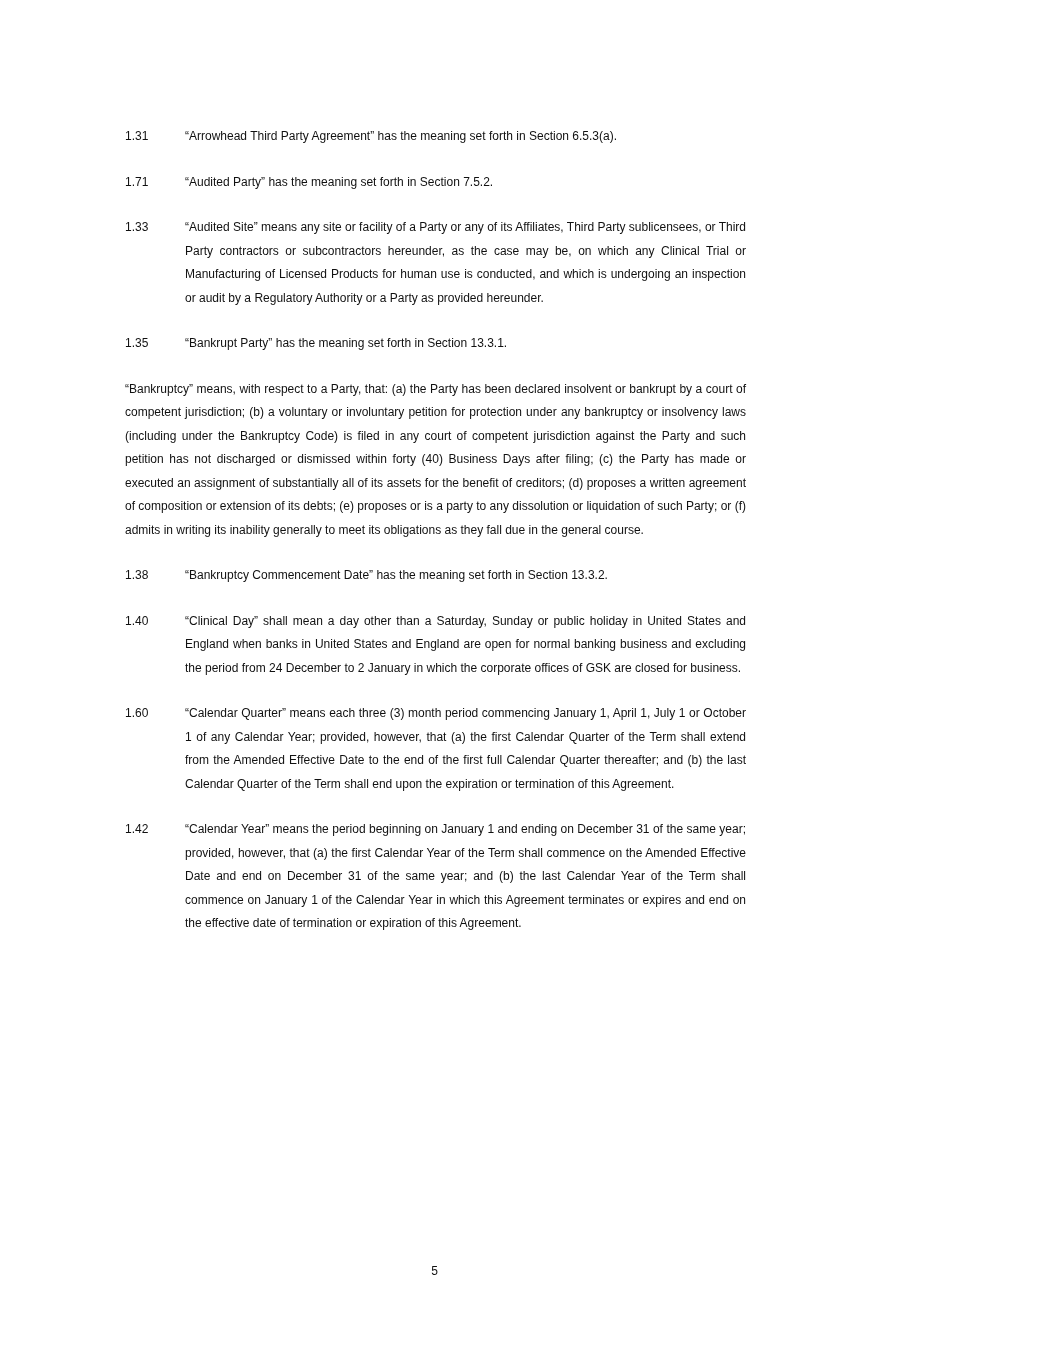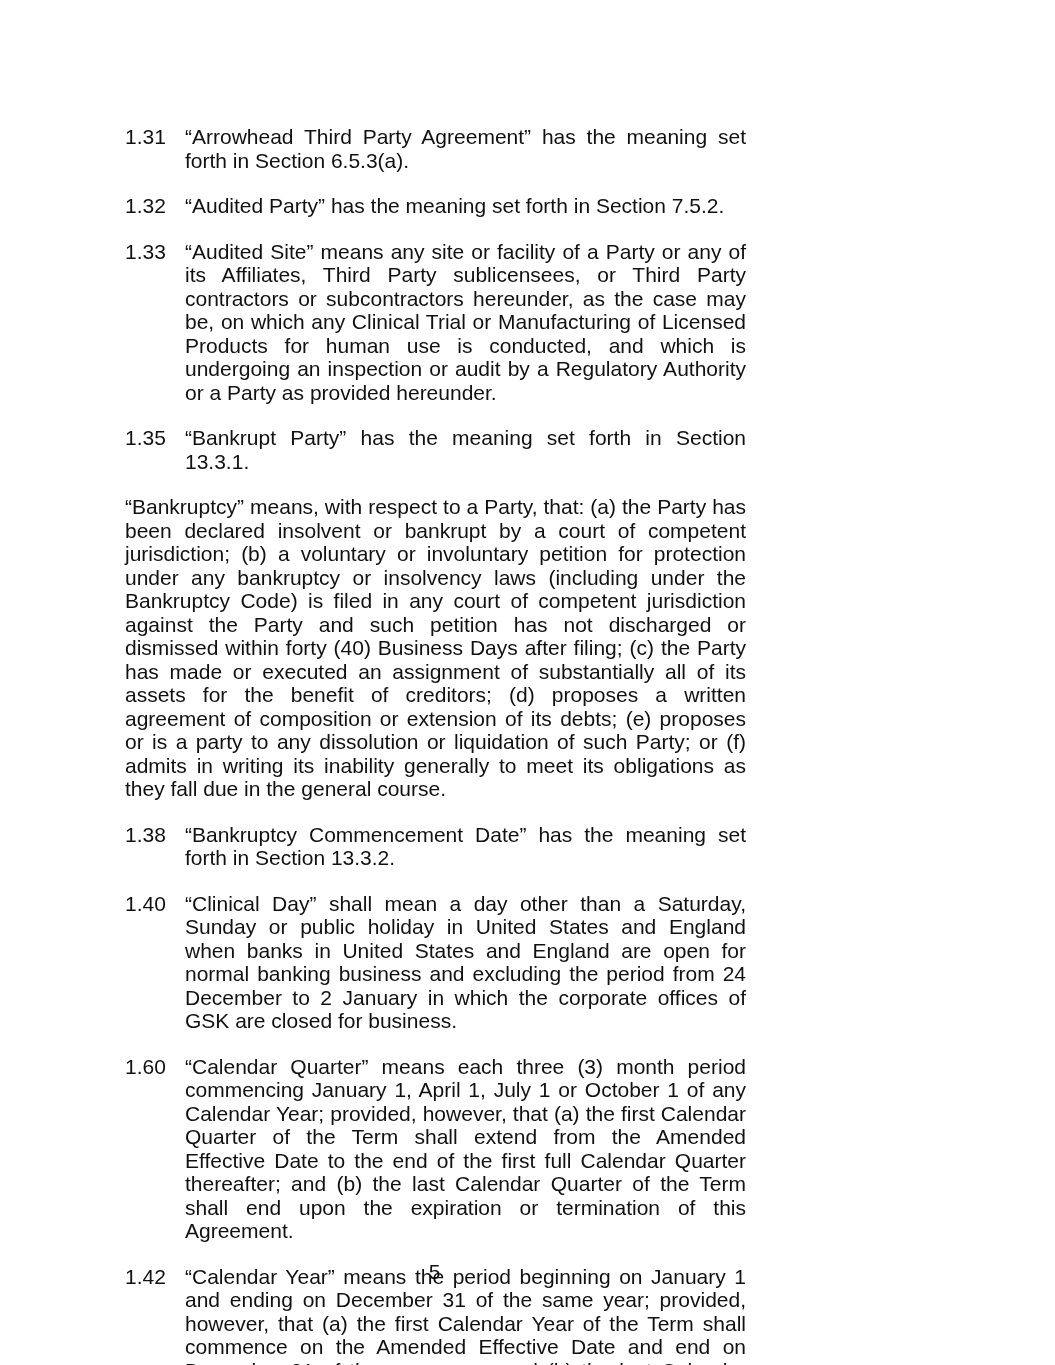--- a/index.html
+++ b/index.html
@@ -8,21 +8,21 @@
     background: #ffffff;
   }
   .page {
     position: relative;
     width: 869px;
     height: 1365px;
     background: #ffffff;
     box-sizing: border-box;
     padding: 125px 123px 0 125px;
     font-family: "Liberation Sans", sans-serif;
-    font-size: 21px;
+    font-size: 12px;
     line-height: 23.5px;
     color: #111111;
     overflow: hidden;
   }
   .definitions-list {
     width: 100%;
   }
   .item {
     display: flex;
     margin-bottom: 22px;
@@ -47,21 +47,21 @@
 <body>
 
 <div class="page">
   <div class="definitions-list" id="items-container">
   <div class="item">
     <div class="num">1.31</div>
     <div class="text"><span class="term">“Arrowhead Third Party Agreement”</span><span> has the meaning set forth in Section 6.5.3(a).</span></div>
   </div>
 
   <div class="item">
-    <div class="num">1.32</div>
+    <div class="num">1.71</div>
     <div class="text"><span class="term">“Audited Party”</span><span> has the meaning set forth in Section 7.5.2.</span></div>
   </div>
 
   <div class="item">
     <div class="num">1.33</div>
     <div class="text"><span class="term">“Audited Site”</span><span> means any site or facility of a Party or any of its Affiliates, Third Party sublicensees, or Third Party contractors or subcontractors hereunder, as the case may be, on which any Clinical Trial or Manufacturing of Licensed Products for human use is conducted, and which is undergoing an inspection or audit by a Regulatory Authority or a Party as provided hereunder.</span></div>
   </div>
 
 
   <div class="item">

